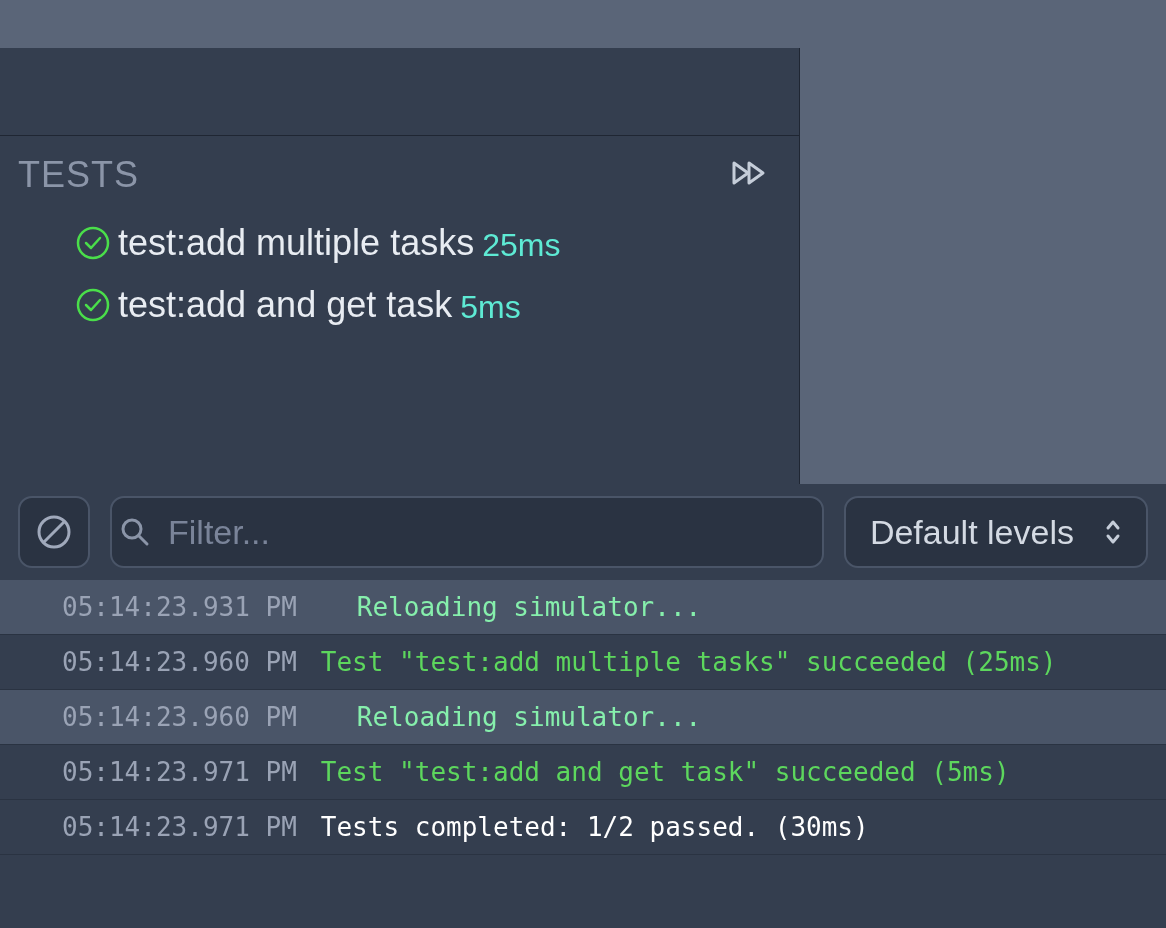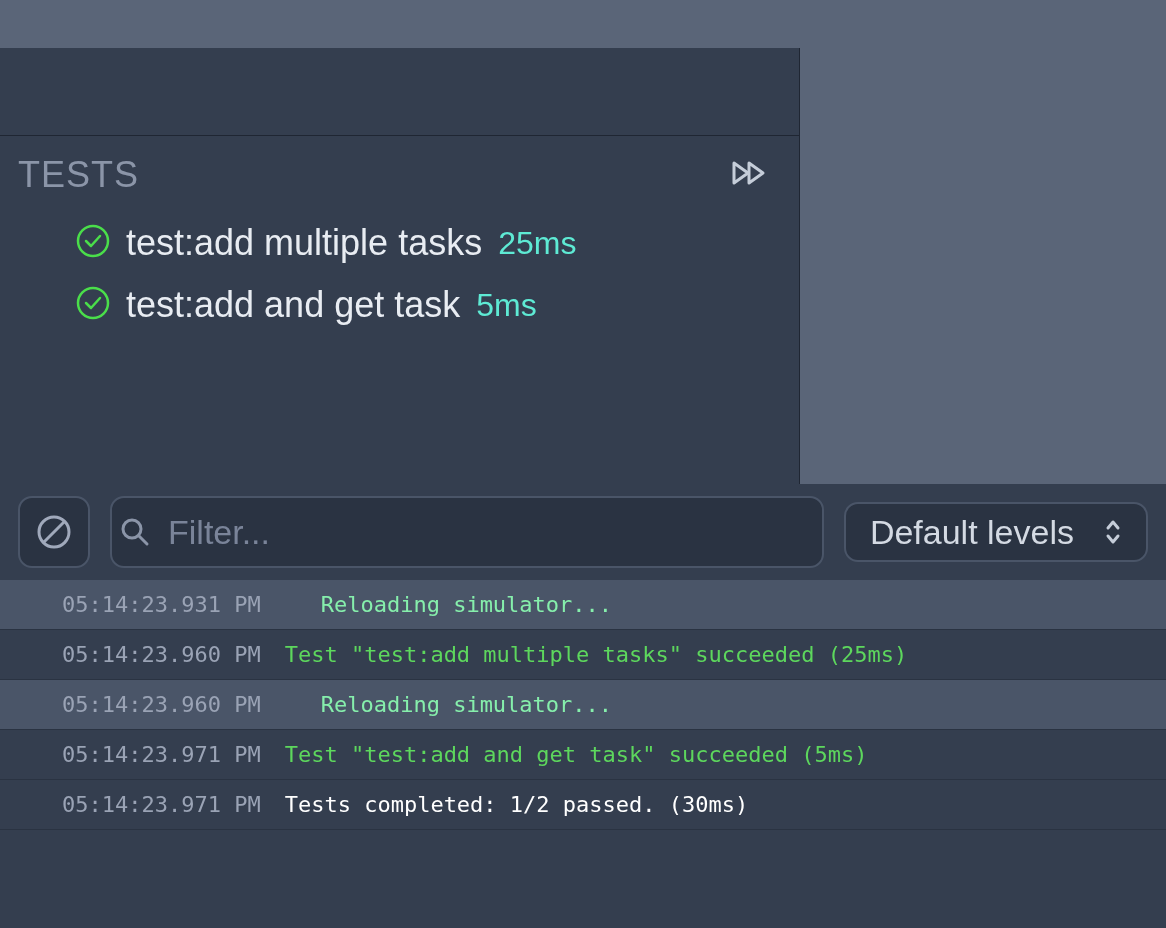--- a/index.html
+++ b/index.html
@@ -45,23 +45,23 @@
       letter-spacing: 1px;
     }
     .run-icon {
       cursor: pointer;
     }
     .tests-list {
       padding: 4px 0;
     }
     .test-item {
       display: flex;
-      align-items: center;
+      align-items: flex-end;
       padding: 10px 18px 10px 76px;
-      gap: 16px;
+      gap: 8px;
     }
     .check-icon {
       flex-shrink: 0;
     }
     .test-name {
       color: #e8ecf2;
       font-size: 36px;
       font-weight: 400;
     }
     .test-duration {
@@ -114,39 +114,39 @@
       border: none;
       outline: none;
       color: #c5cdd9;
       font-size: 34px;
       font-family: inherit;
     }
     .filter-input::placeholder {
       color: #7a8499;
     }
     .levels-select {
-      height: 60px;
+      height: 72px;
       background: #2a3342;
       border: 2px solid #4a5568;
       border-radius: 14px;
       display: flex;
       align-items: center;
       padding: 0 24px;
       gap: 30px;
       cursor: pointer;
     }
     .levels-label {
       color: #d4dae3;
       font-size: 34px;
       font-weight: 500;
     }
     .console-log {
       flex: 1;
       font-family: "SF Mono", Monaco, Menlo, Consolas, monospace;
-      font-size: 22px;
+      font-size: 26px;
     }
     .log-entry {
       display: flex;
       padding: 12px 0 12px 62px;
       gap: 24px;
       border-bottom: 1px solid #2a3342;
     }
     .log-entry.alt {
       background: #4a5568;
     }

